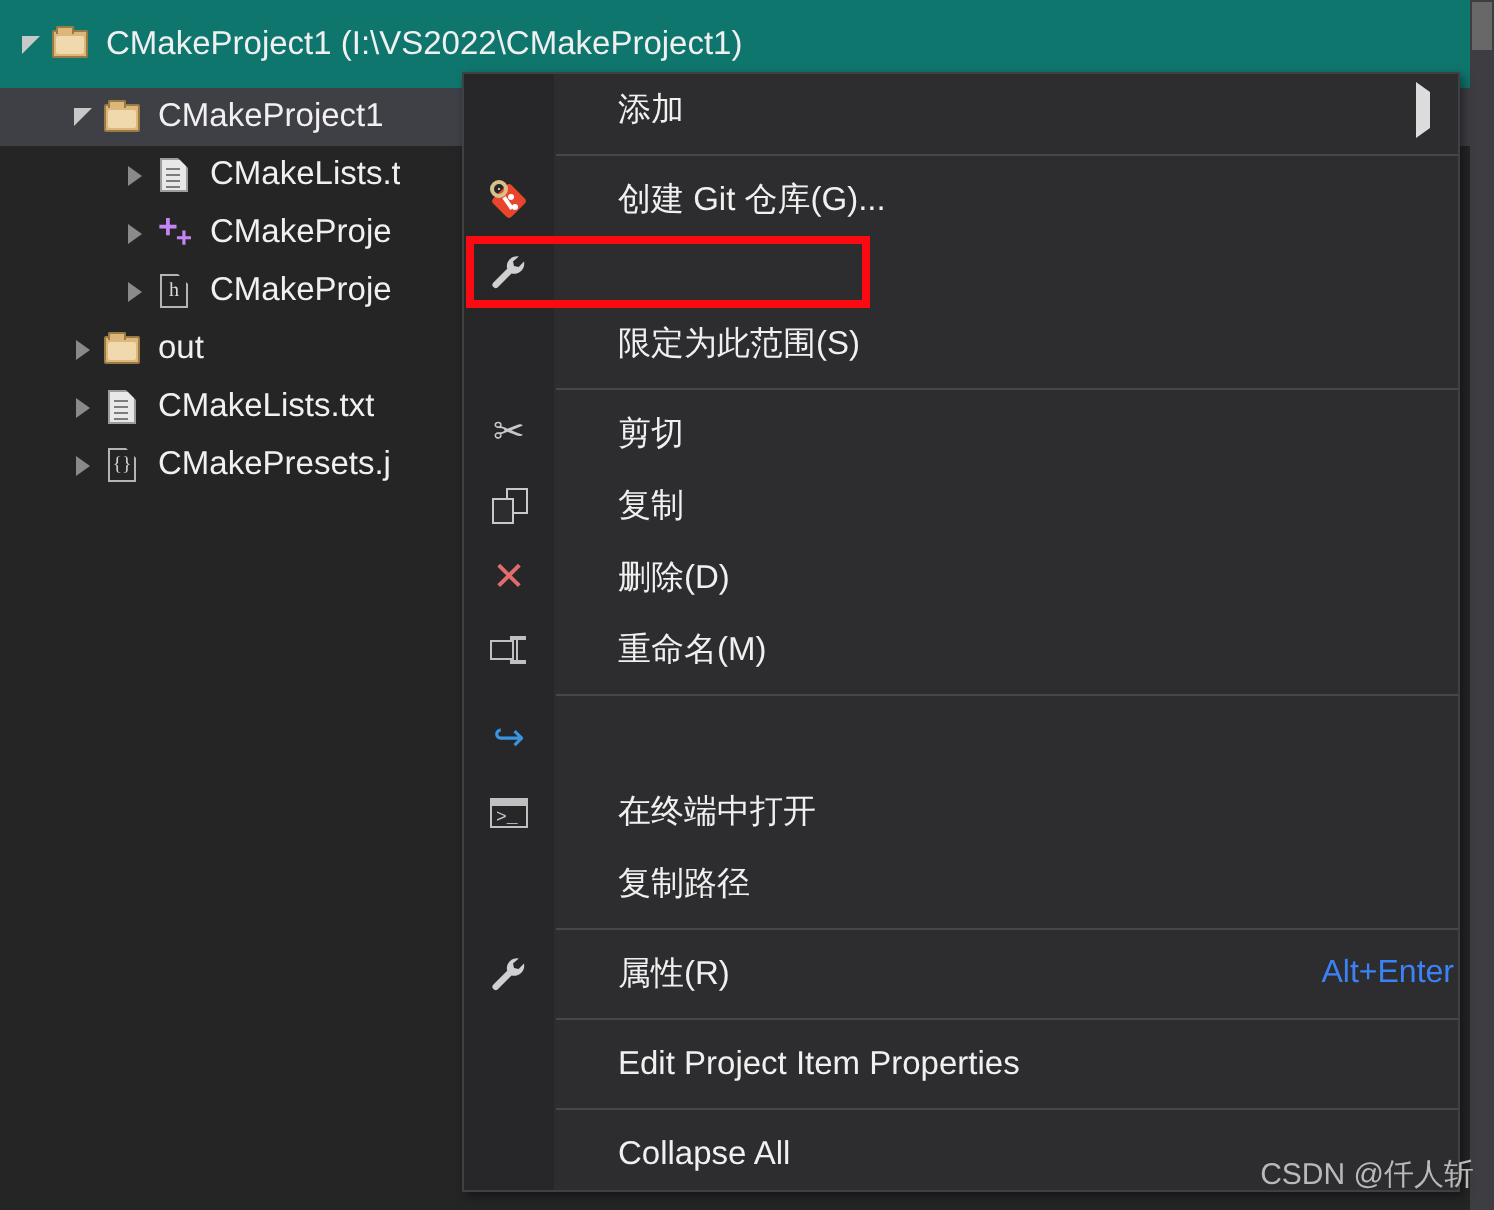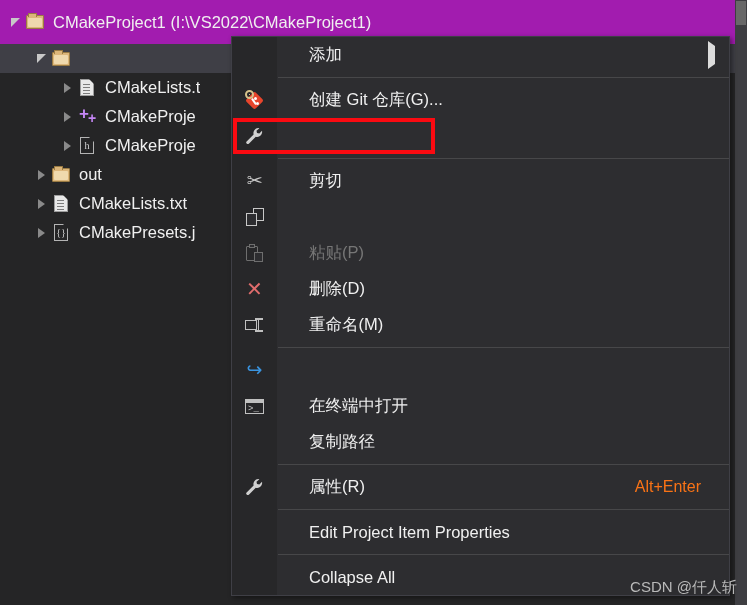--- a/index.html
+++ b/index.html
@@ -13,21 +13,21 @@
   }
   
   #tree{
     position:absolute;left:0;top:0;width:735px;height:605px;
     background:#252526;
   }
   .tree-row{
     position:relative;height:29px;display:flex;align-items:center;
     color:#f0f0f0;font-size:16.5px;white-space:nowrap;
   }
-  .tree-row.root{background:#a21caf;height:44px;}
+  .tree-row.root{background:#0f766e;height:44px;}
   .tree-row.selected{background:#3f3f46;}
   .expander{
     width:18px;height:18px;flex:0 0 18px;display:inline-flex;
     align-items:center;justify-content:center;
   }
   .tri-closed{
     width:0;height:0;border-left:7px solid transparent;border-top:5.5px solid transparent;
     border-bottom:5.5px solid transparent;border-left-color:#8a8a8a;
     background:transparent;
   }
@@ -87,21 +87,21 @@
   #ctx .gutter{
     position:absolute;left:0;top:0;width:45px;bottom:0;background:#272729;
   }
   .mi{
     position:relative;height:36px;display:flex;align-items:center;
     color:#f0f0f0;font-size:16.5px;white-space:nowrap;z-index:2;
   }
   .mi.disabled{color:#767676;}
   .mi .mico{width:45px;flex:0 0 45px;display:flex;align-items:center;justify-content:center;}
   .mi .mlabel{flex:1 1 auto;margin-left:32px;}
-  .mi .mshort{color:#f97316;padding-right:28px;font-size:16px;margin-left:21px;}
+  .mi .mshort{color:#3b82f6;padding-right:2px;font-size:16px;margin-left:21px;}
   .mi .msub{padding-right:14px;}
   .sep{height:1px;margin:4px 0 4px 46px;background:#474749;position:relative;z-index:2;}
   .tri-right{width:0;height:0;border-left:7px solid #dcdcdc;border-top:5px solid transparent;border-bottom:5px solid transparent;}
   
   .wrench svg{display:block;}
   .gitico{position:relative;width:22px;height:20px;}
   .gitico .dia{
     position:absolute;left:4px;top:4px;width:13px;height:13px;background:#e8452c;
     transform:rotate(45deg);border-radius:2px;
   }
@@ -156,20 +156,21 @@
       <span class="label">CMakeProject1 (I:\VS2022\CMakeProject1)</span>
     </div>
     <div class="tree-row selected">
       <span style="width: 32px; flex: 0 0 auto;"></span>
       <span class="expander">
         <span class="tri-open"></span>
       </span>
       <span class="ico">
         <span class="folder"></span>
       </span>
+      <span class="label">CMakeProject1</span>
     </div>
     <div class="tree-row">
       <span style="width: 58px; flex: 0 0 auto;"></span>
       <span class="expander">
         <span class="tri-closed"></span>
       </span>
       <span class="ico">
         <span class="docico">
           <i></i>
         </span>
@@ -255,44 +256,39 @@
     </div>
     <div class="mi">
       <span class="mico">
         <span class="wrench">
           <svg width="22" height="20" viewBox="0 0 22 20">
             <path d="M15.4 2.2a5 5 0 0 0-5.8 6.2L2.6 15.4a1.6 1.6 0 0 0 2.2 2.3l7-7a5 5 0 0 0 6.2-5.9l-2.7 2.7-2.3-.5-.5-2.3z" fill="#d0d0d0"></path>
           </svg>
         </span>
       </span>
     </div>
+    <div class="mi">
+      <span class="mico"></span>
+      <span class="mlabel">限定为此范围(S)</span>
+    </div>
     <div class="sep"></div>
     <div class="mi">
       <span class="mico">
         <span style="color: rgb(200, 200, 200); font-size: 19px; line-height: 18px;">✂</span>
       </span>
       <span class="mlabel">剪切</span>
     </div>
     <div class="mi">
       <span class="mico">
         <span class="copyico">
           <b class="back"></b>
           <b class="front"></b>
         </span>
       </span>
-    </div>
-    <div class="mi disabled">
-      <span class="mico">
-        <span class="pasteico">
-          <span class="bd"></span>
-          <span class="clip"></span>
-          <span class="pg"></span>
-        </span>
-      </span>
-      <span class="mlabel">粘贴(P)</span>
+      <span class="mlabel">复制</span>
     </div>
     <div class="mi">
       <span class="mico">
         <span class="xico">✕</span>
       </span>
       <span class="mlabel">删除(D)</span>
     </div>
     <div class="mi">
       <span class="mico">
         <span class="renameico">

